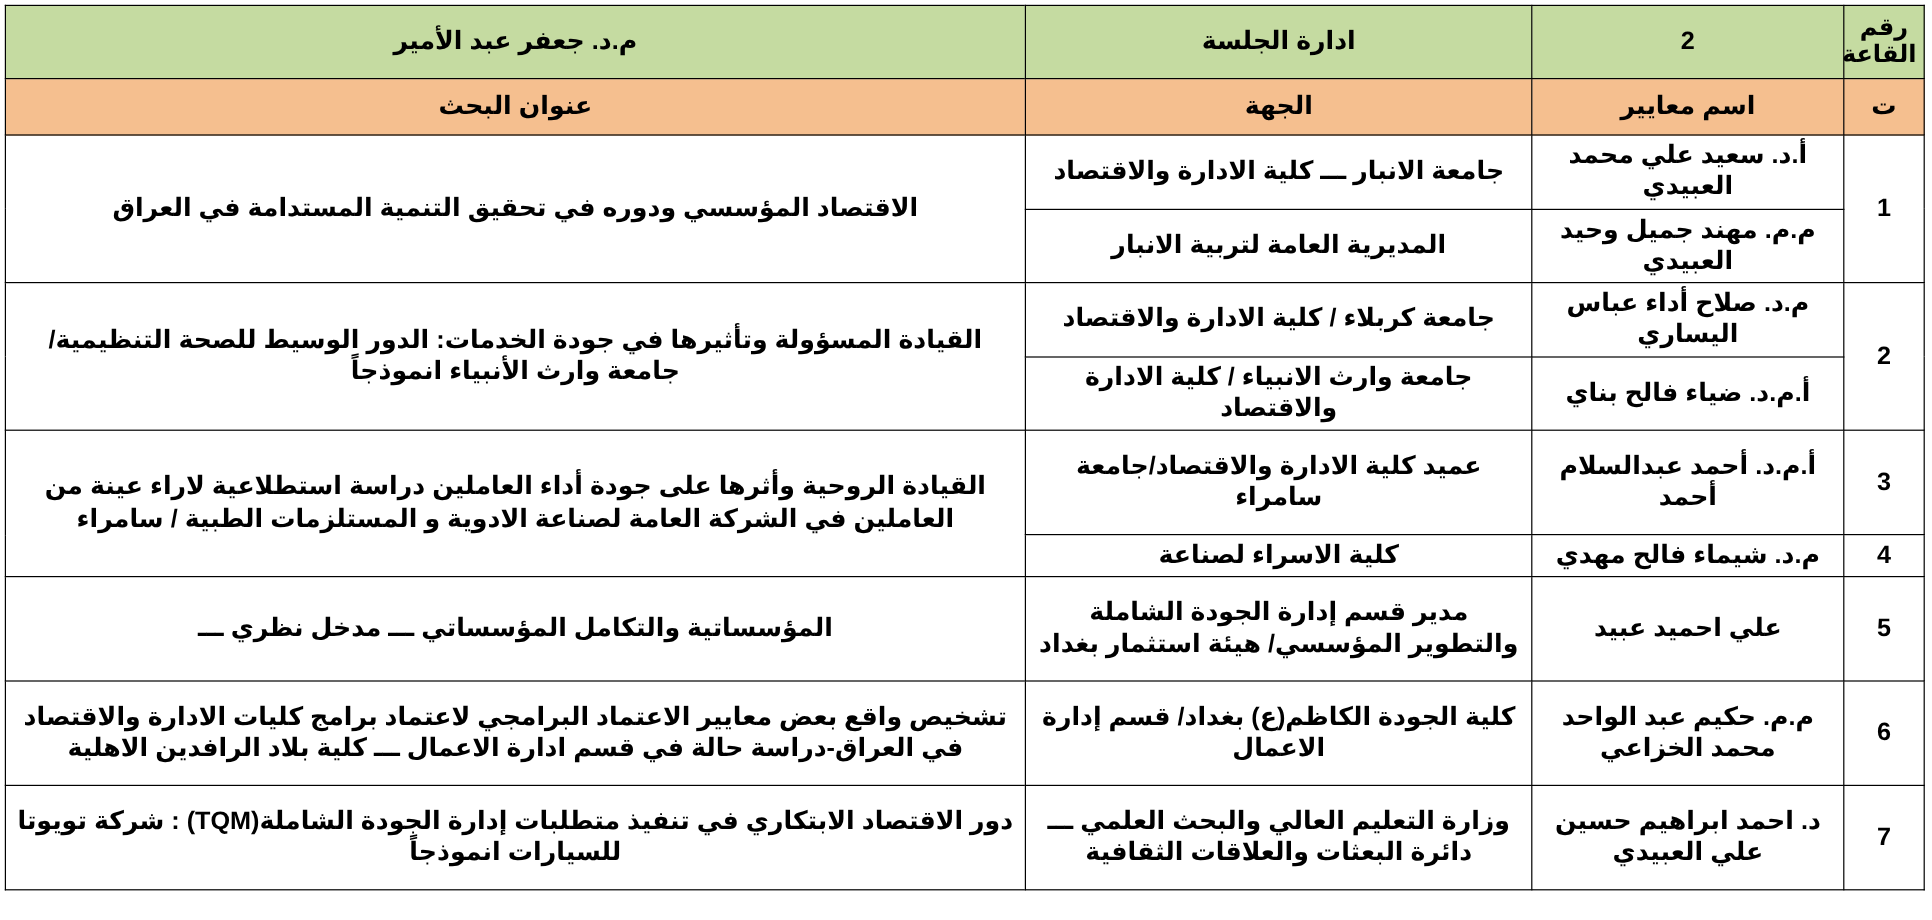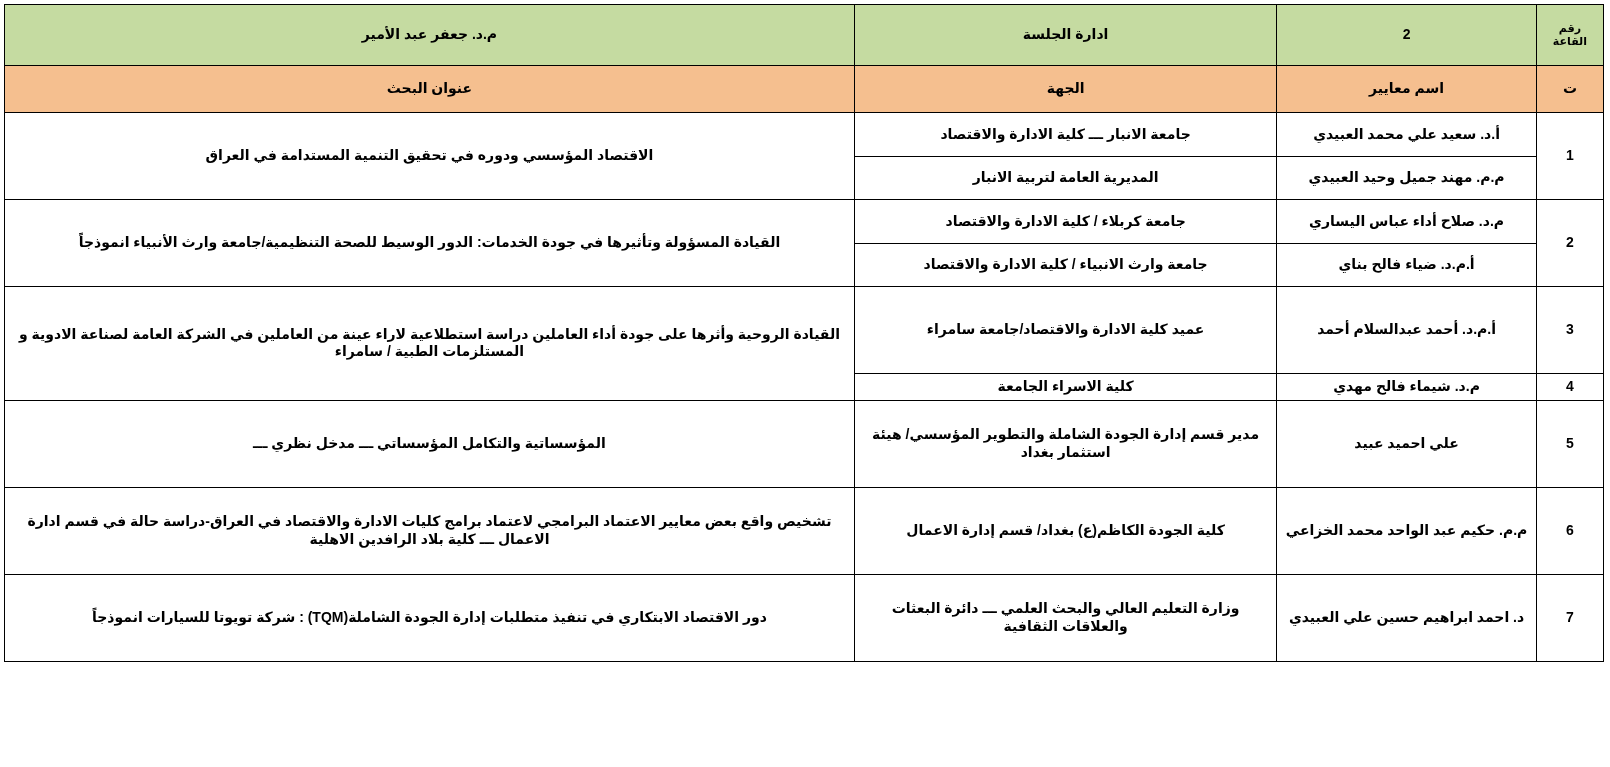--- a/index.html
+++ b/index.html
@@ -23,38 +23,38 @@
     border-collapse: collapse;
     table-layout: fixed;
     width: 1600px;
     direction: rtl;
   }
   table.session-table td {
     border: 1px solid #000000;
     vertical-align: middle;
     text-align: center;
     font-weight: bold;
-    font-size: 14px;
+    font-size: 21px;
     line-height: 1.25;
     padding: 4px 6px;
     color: #000000;
   }
   
   col.c-num   { width: 66px; }
   col.c-name  { width: 255px; }
   col.c-org   { width: 415px; }
   col.c-title { width: 835px; }
 
   .row-head td {
     background: #c5dba1;
     height: 52px;
     font-size: 19px;
   }
   .row-head .hall-label {
-    font-size: 11px;
+    font-size: 20px;
     line-height: 1.15;
   }
   .row-subhead td {
     background: #f5bf8f;
     height: 38px;
     font-size: 18px;
     margin-top: 48px;
   }
   .cell-title {
     text-align: right;
@@ -124,21 +124,21 @@
       <tr>
         <td class="cell-num tall">3</td>
         <td class="cell-name">أ.م.د. أحمد عبدالسلام أحمد</td>
         <td class="cell-org">عميد كلية الادارة والاقتصاد/جامعة سامراء</td>
         <td class="cell-title" rowspan="2">القيادة الروحية وأثرها على جودة أداء العاملين دراسة استطلاعية لاراء عينة من العاملين في الشركة العامة لصناعة الادوية و المستلزمات الطبية / سامراء</td>
       </tr>
 
       <tr>
         <td class="cell-num">4</td>
         <td class="cell-name">م.د. شيماء فالح مهدي</td>
-        <td class="cell-org">كلية الاسراء الجامعة</td>
+        <td class="cell-org">كلية الاسراء لصناعة</td>
       </tr>
 
       <tr>
         <td class="cell-num tall">5</td>
         <td class="cell-name">علي احميد عبيد</td>
         <td class="cell-org">مدير قسم إدارة الجودة الشاملة والتطوير المؤسسي/ هيئة استثمار بغداد</td>
         <td class="cell-title">المؤسساتية والتكامل المؤسساتي ـــ مدخل نظري ـــ</td>
       </tr>
 
       <tr>

